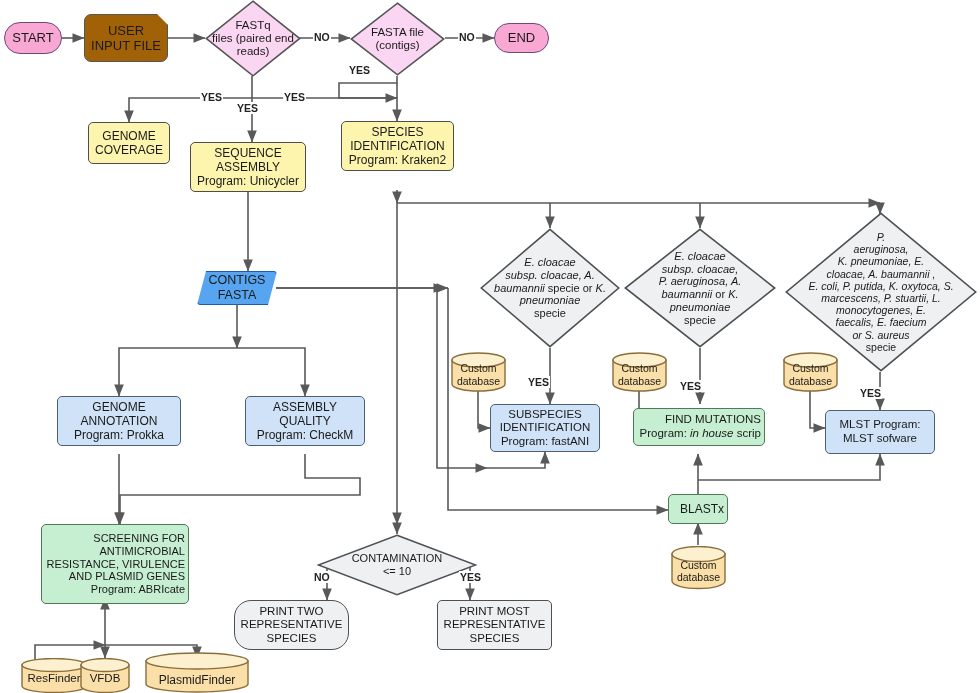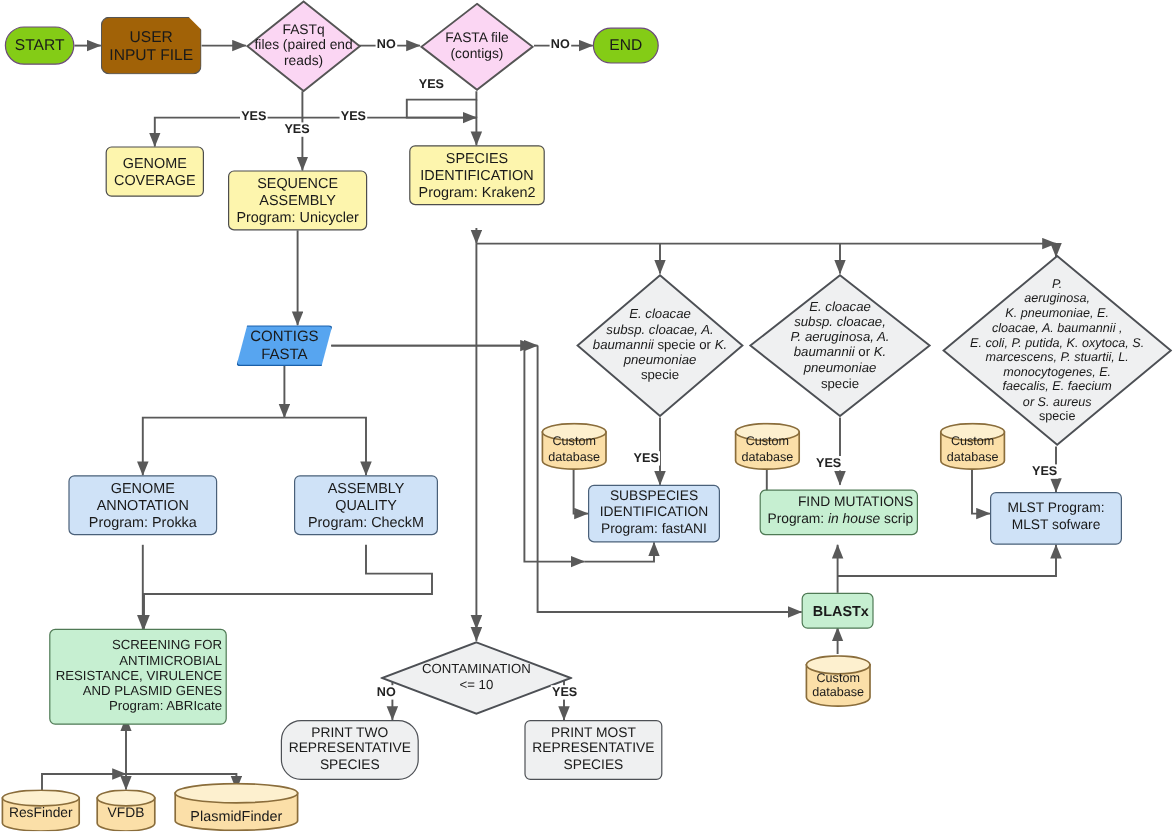--- a/index.html
+++ b/index.html
@@ -3,21 +3,21 @@
 <meta charset="utf-8">
 <style>
   html,body{margin:0;padding:0;background:#ffffff;}
   body{font-family:"Liberation Sans","DejaVu Sans",sans-serif;}
   #canvas{position:relative;width:980px;height:693px;overflow:hidden;background:#fff;}
   svg#wires{position:absolute;left:0;top:0;width:980px;height:693px;}
   .node{position:absolute;box-sizing:border-box;display:flex;align-items:center;justify-content:center;
         text-align:center;color:#1a1a1a;line-height:1.18;}
   .node .inner{width:100%;padding:0 3px;}
   
-  .capsule{border:1.6px solid #6b4a7a;border-radius:999px;background:#84cc16;font-size:13px;}
+  .capsule{border:1.6px solid #6b4a7a;border-radius:999px;background:#f9a8d4;font-size:13px;}
   .note{border:1.6px solid #555;background:#a16207;font-size:13px;border-radius:7px;
         clip-path:polygon(0 0, calc(100% - 11px) 0, 100% 11px, 100% 100%, 0 100%);}
   .proc{border:1.6px solid #4d4d4d;border-radius:5px;font-size:12px;}
   .yellow{background:#fdf5ad;border-color:#4d4d4d;}
   .blue{background:#cfe2f7;border-color:#4a6079;}
   .greenfill{background:#c6efd1;border-color:#4f7a55;text-align:right;}
   .grey{background:#eff0f1;border-color:#4d5055;}
   .para{border:1.6px solid #1a5fa8;background:#57a5f0;font-size:12.5px;
         clip-path:polygon(9px 0, 100% 0, calc(100% - 9px) 100%, 0 100%);border-radius:3px;}
   .diamond{position:absolute;display:flex;align-items:center;justify-content:center;text-align:center;}
@@ -303,21 +303,21 @@
   </div>
 
   <div class="node proc blue" style="left:825px;top:410px;width:110px;height:44px;">
     <span class="inner" style="font-size:11.5px;">
       <span>MLST Program:</span><br>
       <span>MLST sofware</span>
     </span>
   </div>
 
   <div class="node proc greenfill" style="left:668px;top:494px;width:60px;height:30px;">
-    <span class="inner" style="font-size:12px;font-weight:bold;">BLASTx</span>
+    <span class="inner" style="font-size:12px;">BLASTx</span>
   </div>
 
   <div class="diamond" style="left:317px;top:534px;width:160px;height:62px;">
     <svg class="dshape" viewBox="0 0 160 62">
       <polygon points="80,1.3 158.7,31 80,60.7 1.3,31" fill="#eff0f1" stroke="#4d5055" stroke-width="1.6"></polygon>
     </svg>
     <div class="dtext" style="font-size:11px;width:86%;">
       <span>CONTAMINATION</span><br>
       <span>&lt;= 10</span>
     </div>
@@ -332,21 +332,21 @@
   </div>
 
   <div class="node proc grey" style="left:437px;top:600px;width:115px;height:50px;">
     <span class="inner" style="font-size:11.5px;">
       <span>PRINT MOST</span><br>
       <span>REPRESENTATIVE</span><br>
       <span>SPECIES</span>
     </span>
   </div>
 
-  <div class="cyl" style="left:0;top:658px;width:68px;height:35px;">
+  <div class="cyl" style="left:20px;top:658px;width:68px;height:35px;">
     <svg width="68" height="35" viewBox="0 0 68 35">
       <path d="M2,7 L2,28 A32,6.5 0 0 0 66,28 L66,7 Z" fill="#fbdfa8" stroke="#8a6d3b" stroke-width="1.4"></path>
       <ellipse cx="34" cy="7" rx="32" ry="6.5" fill="#fdf0cf" stroke="#8a6d3b" stroke-width="1.4"></ellipse>
     </svg>
     <div class="ctext" style="font-size:11.5px;padding-top:6px;">ResFinder</div>
   </div>
 
   <div class="cyl" style="left:79px;top:658px;width:52px;height:35px;">
     <svg width="52" height="35" viewBox="0 0 52 35">
       <path d="M2,7 L2,28 A24,6.5 0 0 0 50,28 L50,7 Z" fill="#fbdfa8" stroke="#8a6d3b" stroke-width="1.4"></path>

